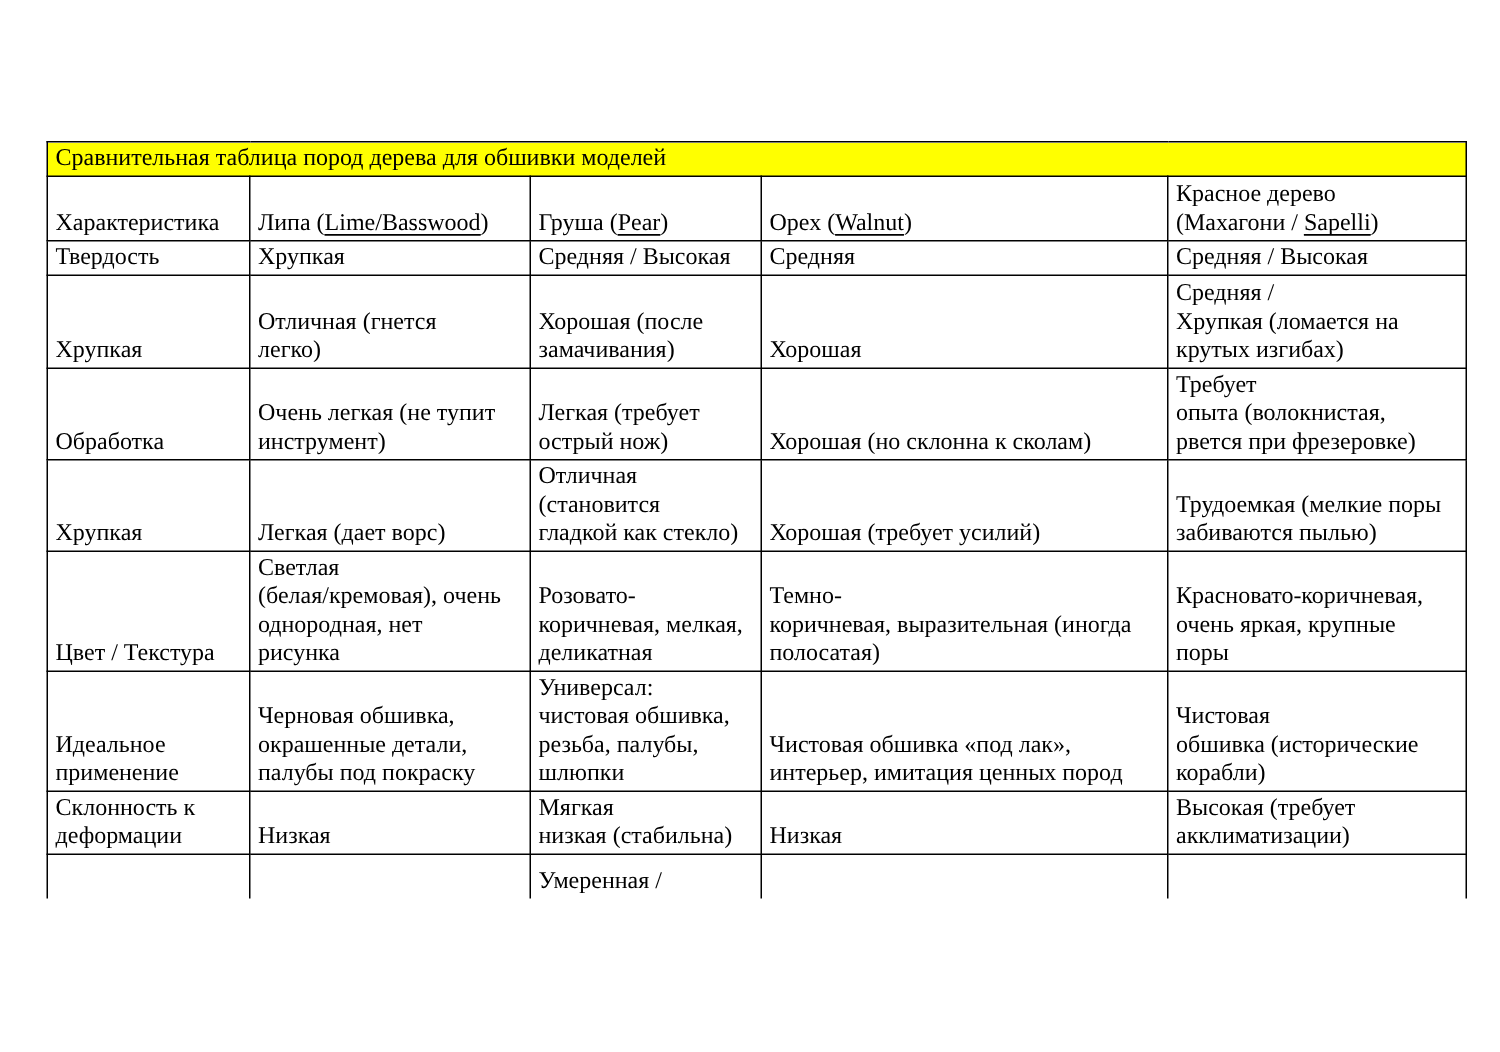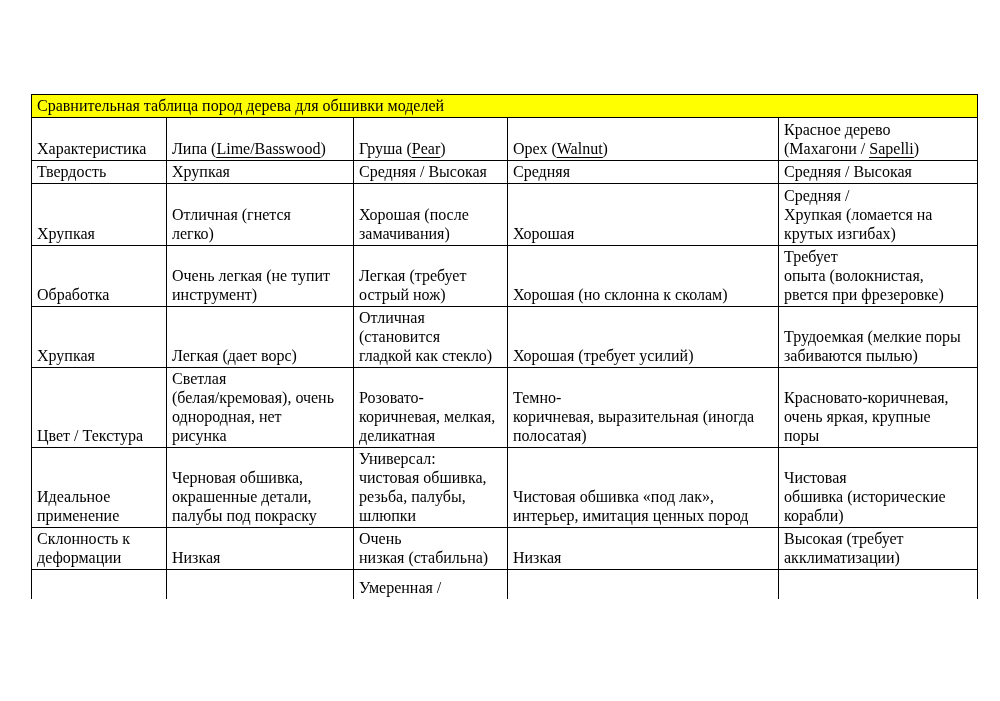--- a/index.html
+++ b/index.html
@@ -138,21 +138,21 @@
           <td>Чистовая обшивка «под лак»,
 интерьер, имитация ценных пород</td>
           <td>Чистовая
 обшивка (исторические
 корабли)</td>
         </tr>
         <tr style="height: 41px;">
           <td>Склонность к
 деформации</td>
           <td>Низкая</td>
-          <td>Очень
+          <td>Мягкая
 низкая (стабильна)</td>
           <td>Низкая</td>
           <td>Высокая (требует
 акклиматизации)</td>
         </tr>
         <tr style="height: 49px;">
           <td>Цена</td>
           <td>Низкая</td>
           <td>Умеренная /
 Высокая</td>

